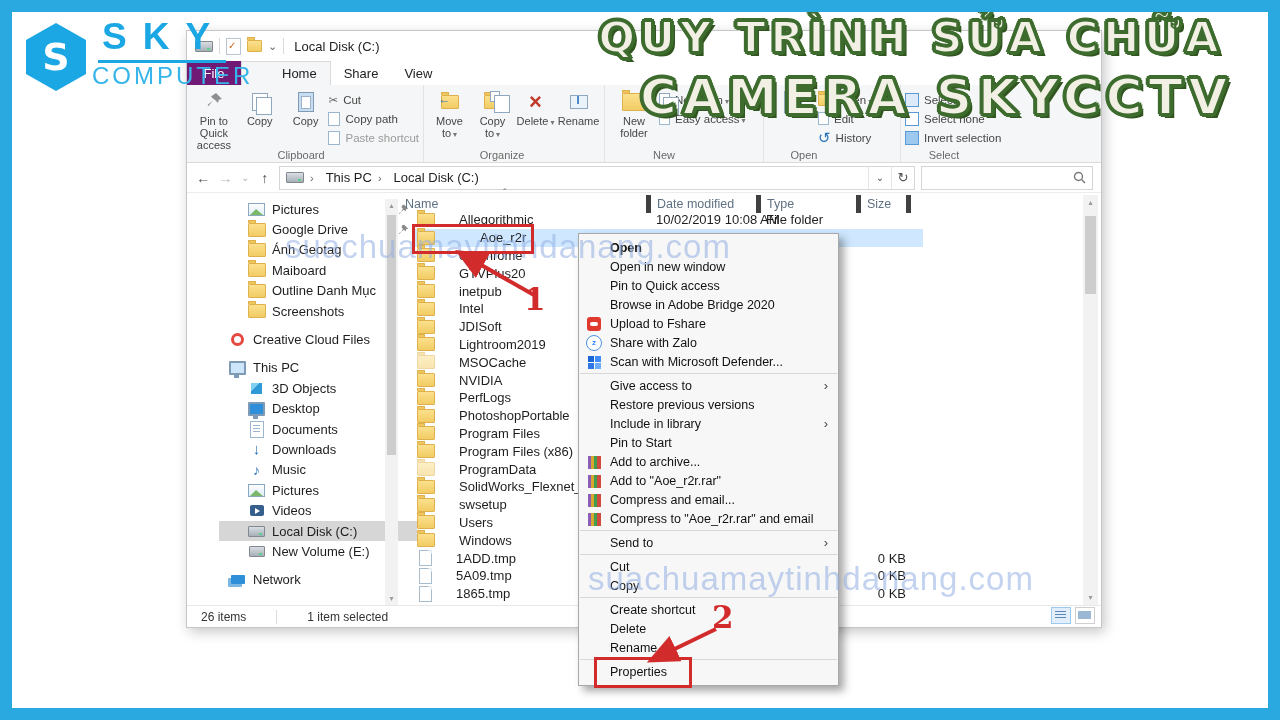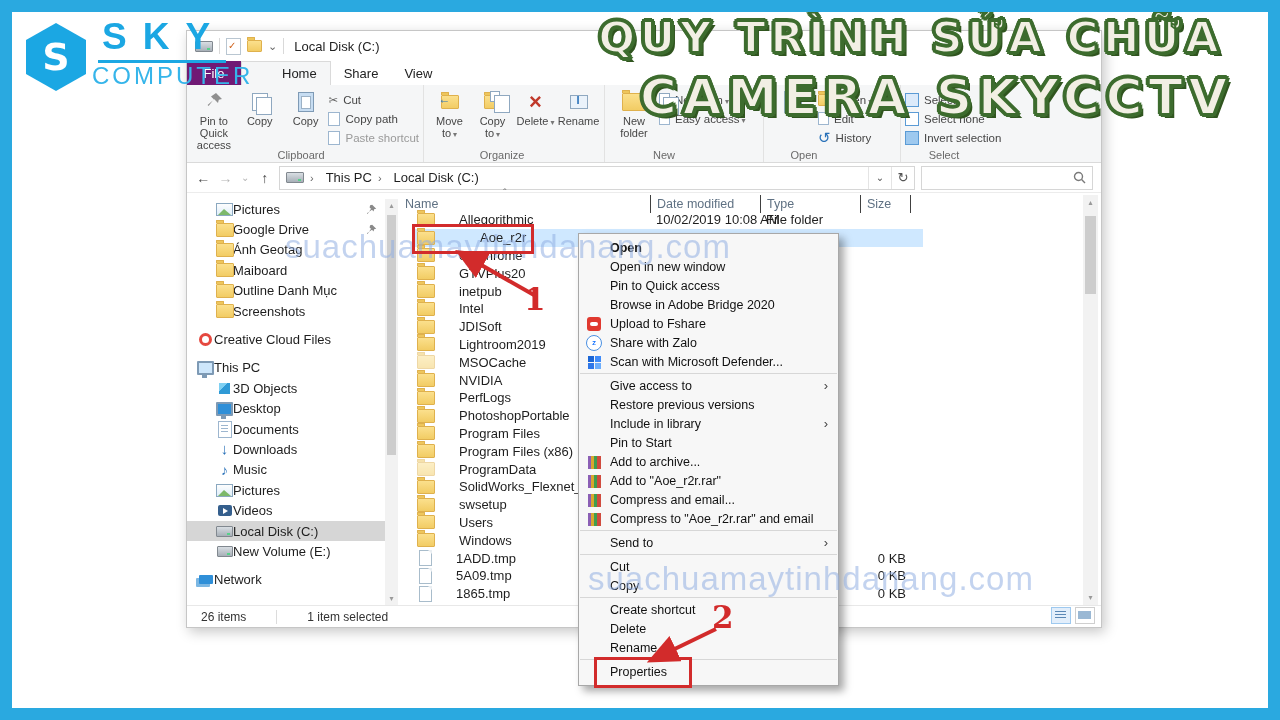--- a/index.html
+++ b/index.html
@@ -62,21 +62,21 @@
   .crumbbox{height:24px;border:1px solid #d6d6d6;background:#fff;display:flex;align-items:center;flex:none;width:636px;box-sizing:border-box;}
   .crumbbox .seg{padding:0 6px;display:flex;align-items:center;gap:6px;}
   .bsep{color:#666;font-size:11px;}
   .crumb-end{flex:1;}
   .cbtn{width:22px;height:22px;display:flex;align-items:center;justify-content:center;border-left:1px solid #e4e4e4;color:#555;}
   .search{height:24px;border:1px solid #d6d6d6;background:#fff;flex:none;width:172px;display:flex;align-items:center;box-sizing:border-box;padding:0 6px;}
   .search input{border:none;outline:none;flex:1;font-size:12px;min-width:0;}
 
   
   .sidebar{position:absolute;left:0;top:168px;width:198px;}
-  .si{position:relative;height:20.4px;display:flex;align-items:center;padding-left:29px;font-size:13px;color:#1e1e1e;width:198px;box-sizing:border-box;white-space:nowrap;}
+  .si{position:relative;height:20.4px;display:flex;align-items:center;gap:7px;padding-left:29px;font-size:13px;color:#1e1e1e;width:198px;box-sizing:border-box;white-space:nowrap;margin-left:32px;}
   .si.root{padding-left:10px;}
   .si.gap{margin-top:8px;}
   .si.sel{background:#d6d6d6;}
   .pinr{position:absolute;right:8px;top:5px;}
   .ic16{width:17px;height:16px;display:flex;align-items:center;justify-content:center;flex:none;}
   .ic-pic{width:15px;height:11px;border:1px solid #8aa8c0;background:linear-gradient(#fdfdfd,#dfeefa);position:relative;overflow:hidden;}
   .ic-pic::after{content:"";position:absolute;left:1px;bottom:0;border-left:6px solid transparent;border-right:7px solid transparent;border-bottom:6px solid #7cb86a;}
   .ic-mon{width:15px;height:10px;background:#cde6fb;border:2px solid #7e9ab5;border-radius:1px;position:relative;}
   .ic-mon::after{content:"";position:absolute;left:3px;bottom:-5px;width:5px;height:3px;background:#7e9ab5;}
   .ic-mon.deep{background:#2f8fd8;}
@@ -89,21 +89,21 @@
   .ic-vid::after{content:"";position:absolute;left:5px;top:3px;border-left:5px solid #fff;border-top:3px solid transparent;border-bottom:3px solid transparent;}
   .ic-net{width:14px;height:9px;background:#2f8fd8;border-radius:1px;box-shadow:-3px 3px 0 #7cb7e3;}
   .ic-cc{width:13px;height:13px;border:3px solid #e5483f;border-radius:50%;box-sizing:border-box;background:#fff;}
 
   .sbv{position:absolute;left:198px;top:168px;width:13px;height:406px;background:#f2f2f2;}
   .sbv .th{position:absolute;left:2px;width:9px;background:#cdcdcd;}
   .sarr{position:absolute;left:0;width:13px;text-align:center;color:#9a9a9a;font-size:8px;}
 
   
   .hdr{position:absolute;left:212px;top:164px;width:684px;height:18px;font-size:12.5px;color:#5f7183;}
-  .hc{position:absolute;top:0;height:18px;display:flex;align-items:center;border-right:1px solid #404040;box-sizing:border-box;padding-left:6px;}
+  .hc{position:absolute;top:0;height:18px;display:flex;align-items:center;border-right:5px solid #404040;box-sizing:border-box;padding-left:6px;}
   .sortc{position:absolute;left:104px;top:-8px;color:#777;font-size:11px;}
   .flist{position:absolute;left:212px;top:180px;width:684px;}
   .frow{position:relative;height:17.8px;display:flex;align-items:center;padding-left:18px;font-size:13px;white-space:nowrap;}
   .frow .fname{margin-left:24px;}
   .frow.sel{background:linear-gradient(#cfe8ff,#cfe8ff) no-repeat 14px 0/510px 100%;gap:21px;}
   .fdate{position:absolute;left:257px;color:#1e1e1e;}
   .ftype{position:absolute;left:367px;}
   .fsize{position:absolute;left:430px;width:77px;text-align:right;}
   .pg{display:inline-block;width:11px;height:14px;background:#fff;border:1px solid #a8bccb;position:relative;flex:none;margin-left:2px;}
   .pg::before{content:"";position:absolute;right:-1px;top:-1px;width:0;height:0;border-top:4px solid #e9eef2;border-left:4px solid transparent;}

